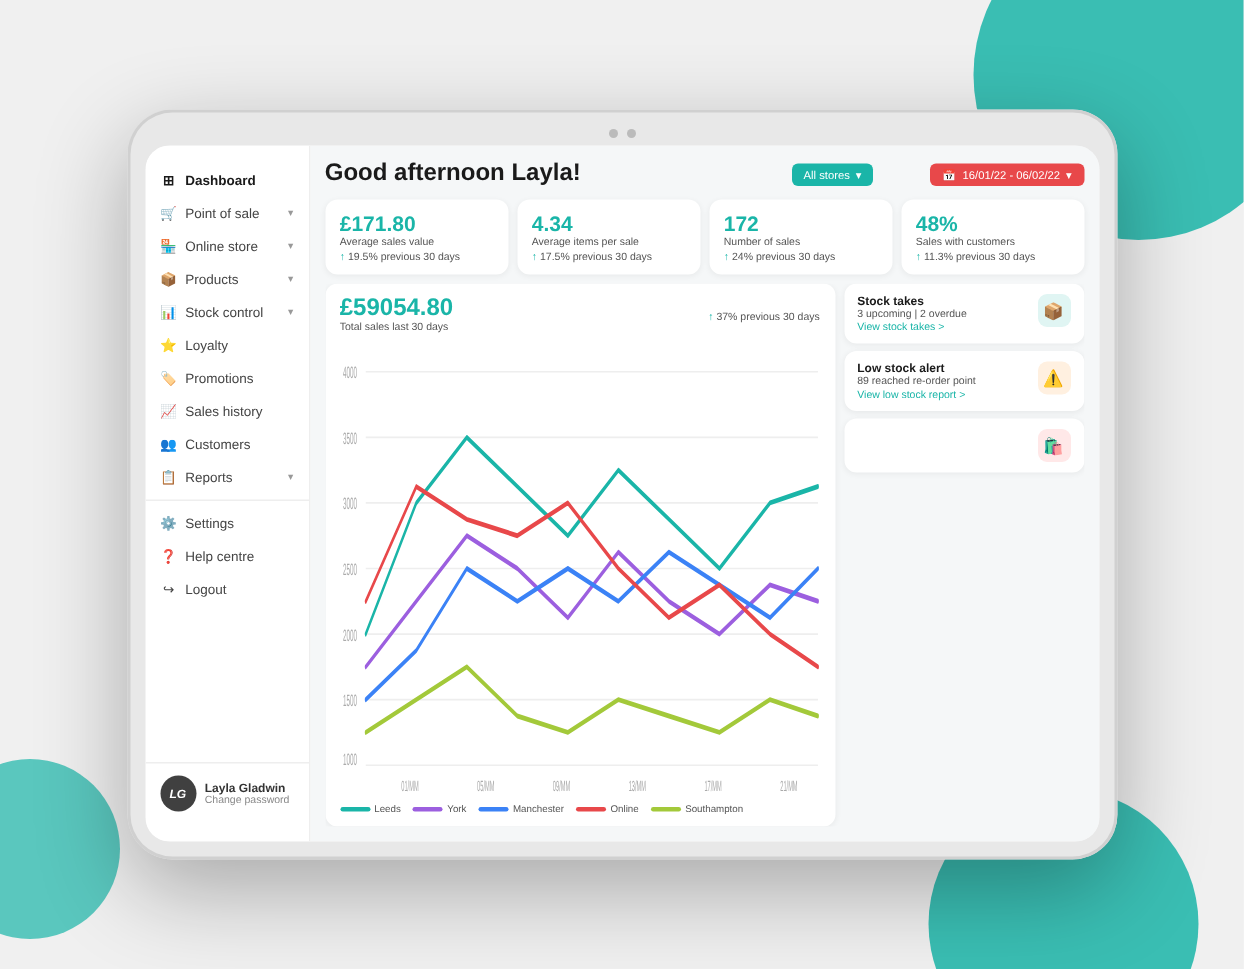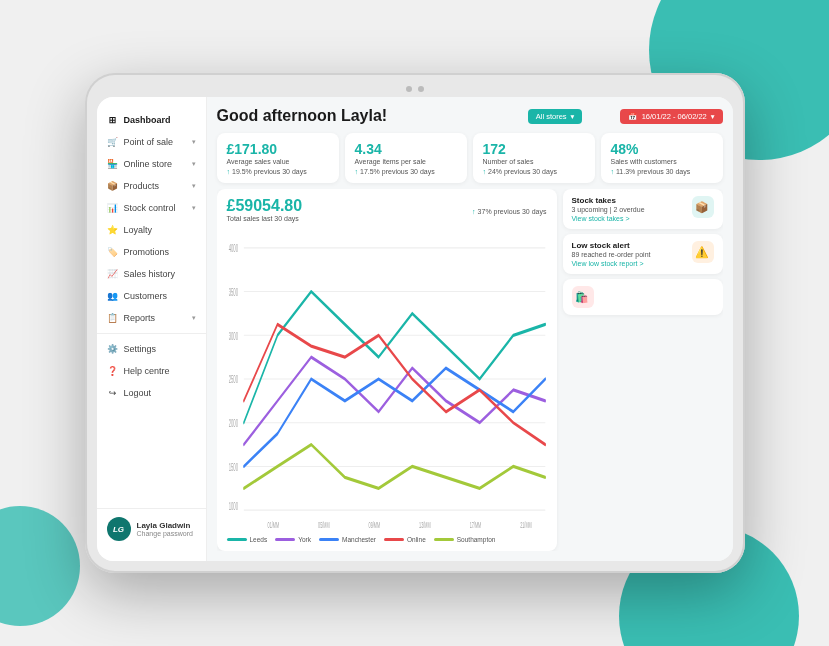--- a/index.html
+++ b/index.html
@@ -86,21 +86,21 @@
       margin-left: auto; font-size: 7px; color: #999;
     }
     .sidebar-divider { height: 1px; background: #eee; margin: 4px 0; }
     .sidebar-user {
       margin-top: auto; padding: 8px 10px;
       display: flex; align-items: center; gap: 6px;
       border-top: 1px solid #eee;
     }
     .sidebar-avatar {
       width: 24px; height: 24px; border-radius: 50%;
-      background: #0f766e; color: #fff;
+      background: #404040; color: #fff;
       font-size: 8px; font-weight: 700;
       display: flex; align-items: center; justify-content: center; font-style: italic;
     }
     .sidebar-user-info { font-size: 8px; }
     .sidebar-user-name { font-weight: 700; color: #333; }
     .sidebar-user-sub { color: #888; font-size: 7px; }
 
     
     .main-content {
       flex: 1; display: flex; flex-direction: column;
@@ -179,21 +179,21 @@
     }
 
     
     .right-panel {
       display: flex; flex-direction: column; gap: 5px;
     }
     .info-card {
       background: #fff; border-radius: 8px;
       padding: 7px 9px;
       box-shadow: 0 1px 4px rgba(0,0,0,0.06);
-      display: flex; align-items: flex-start; gap: 6px;
+      display: flex; align-items: flex-start; gap: 6px; justify-content: flex-end;
     }
     .info-card-text { flex: 1; }
     .info-card-title { font-size: 8px; font-weight: 700; color: #1a1a1a; margin-bottom: 1px; }
     .info-card-sub { font-size: 7px; color: #555; margin-bottom: 2px; }
     .info-card-link { font-size: 7px; color: #1ab5a8; cursor: pointer; }
     .info-card-icon {
       width: 22px; height: 22px; border-radius: 6px;
       display: flex; align-items: center; justify-content: center;
       font-size: 11px;
     }

